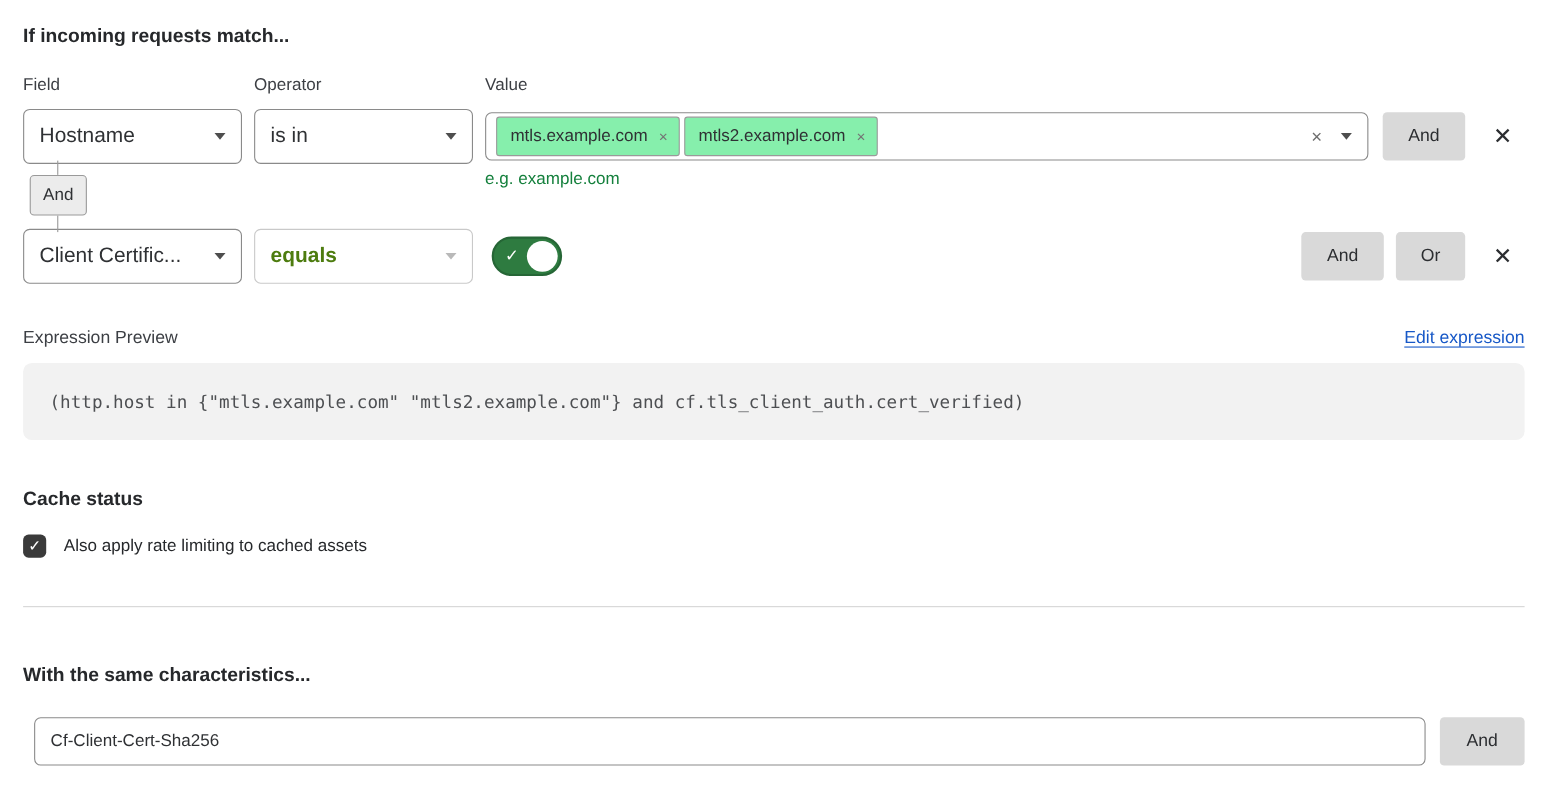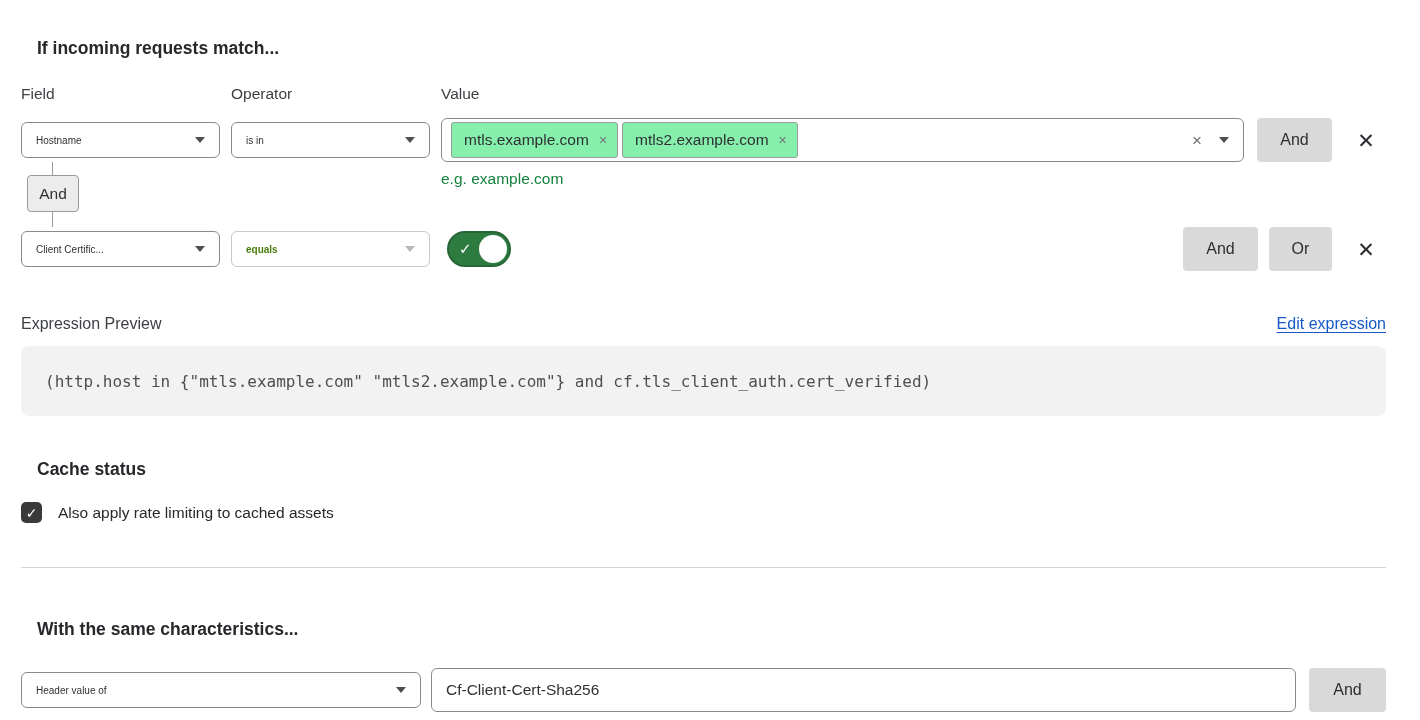--- a/index.html
+++ b/index.html
@@ -6,33 +6,33 @@
   html, body { margin: 0; padding: 0; }
   body {
     width: 1420px; height: 720px; background: #ffffff;
     font-family: "Liberation Sans", "DejaVu Sans", sans-serif;
     color: #303236; overflow: hidden;
   }
   .container { width: 1365px; margin-left: 21px; padding-top: 21px; }
 
   .section-title {
     font-size: 17.5px; font-weight: bold; color: #26282b;
-    margin: 16px; line-height: 22px;
+    margin: 0; line-height: 22px;
   }
 
   .labels-row { display: flex; margin-top: 26px; font-size: 15.5px; color: #3c3f44; }
   .label-field { width: 210px; }
   .label-operator { width: 210px; }
 
   .row { display: flex; align-items: center; height: 44px; margin-top: 15px; }
 
   .select-box {
-    width: 199px; height: 36px; border: 1px solid #8a8a8a; border-radius: 6px;
+    width: 199px; height: 50px; border: 1px solid #8a8a8a; border-radius: 6px;
     background: #fff; display: flex; align-items: center; padding: 16px 14px;
-    font-size: 10px; color: #2f3134; cursor: pointer; flex: none;
+    font-size: 19px; color: #2f3134; cursor: pointer; flex: none;
   }
   .select-box .chev { margin-left: auto; }
   .chev {
     width: 0; height: 0;
     border-left: 5px solid transparent; border-right: 5px solid transparent;
     border-top: 6px solid #4e4e4e;
   }
   .select-box.disabled { border-color: #c9c9c9; color: #4d7c0f; cursor: default; font-weight: bold; }
   .select-box.disabled .chev { border-top-color: #b9b9b9; }
   .ml11 { margin-left: 11px; }
@@ -205,21 +205,17 @@
     <span class="checkbox">
       <span>✓</span>
     </span>
     <span class="checkbox-label">Also apply rate limiting to cached assets</span>
   </div>
 
   <hr class="divider">
 
   <h2 class="section-title chars-title">With the same characteristics...</h2>
   <div class="row chars-row">
-    <div class="select-box select-wide">
-      <span>Header value of</span>
-      <span class="chev"></span>
-    </div>
     <input class="text-input" type="text" value="Cf-Client-Cert-Sha256" style="">
     <button class="btn btn-and3">And</button>
   </div>
 
 </div>
 
 </body></html>

